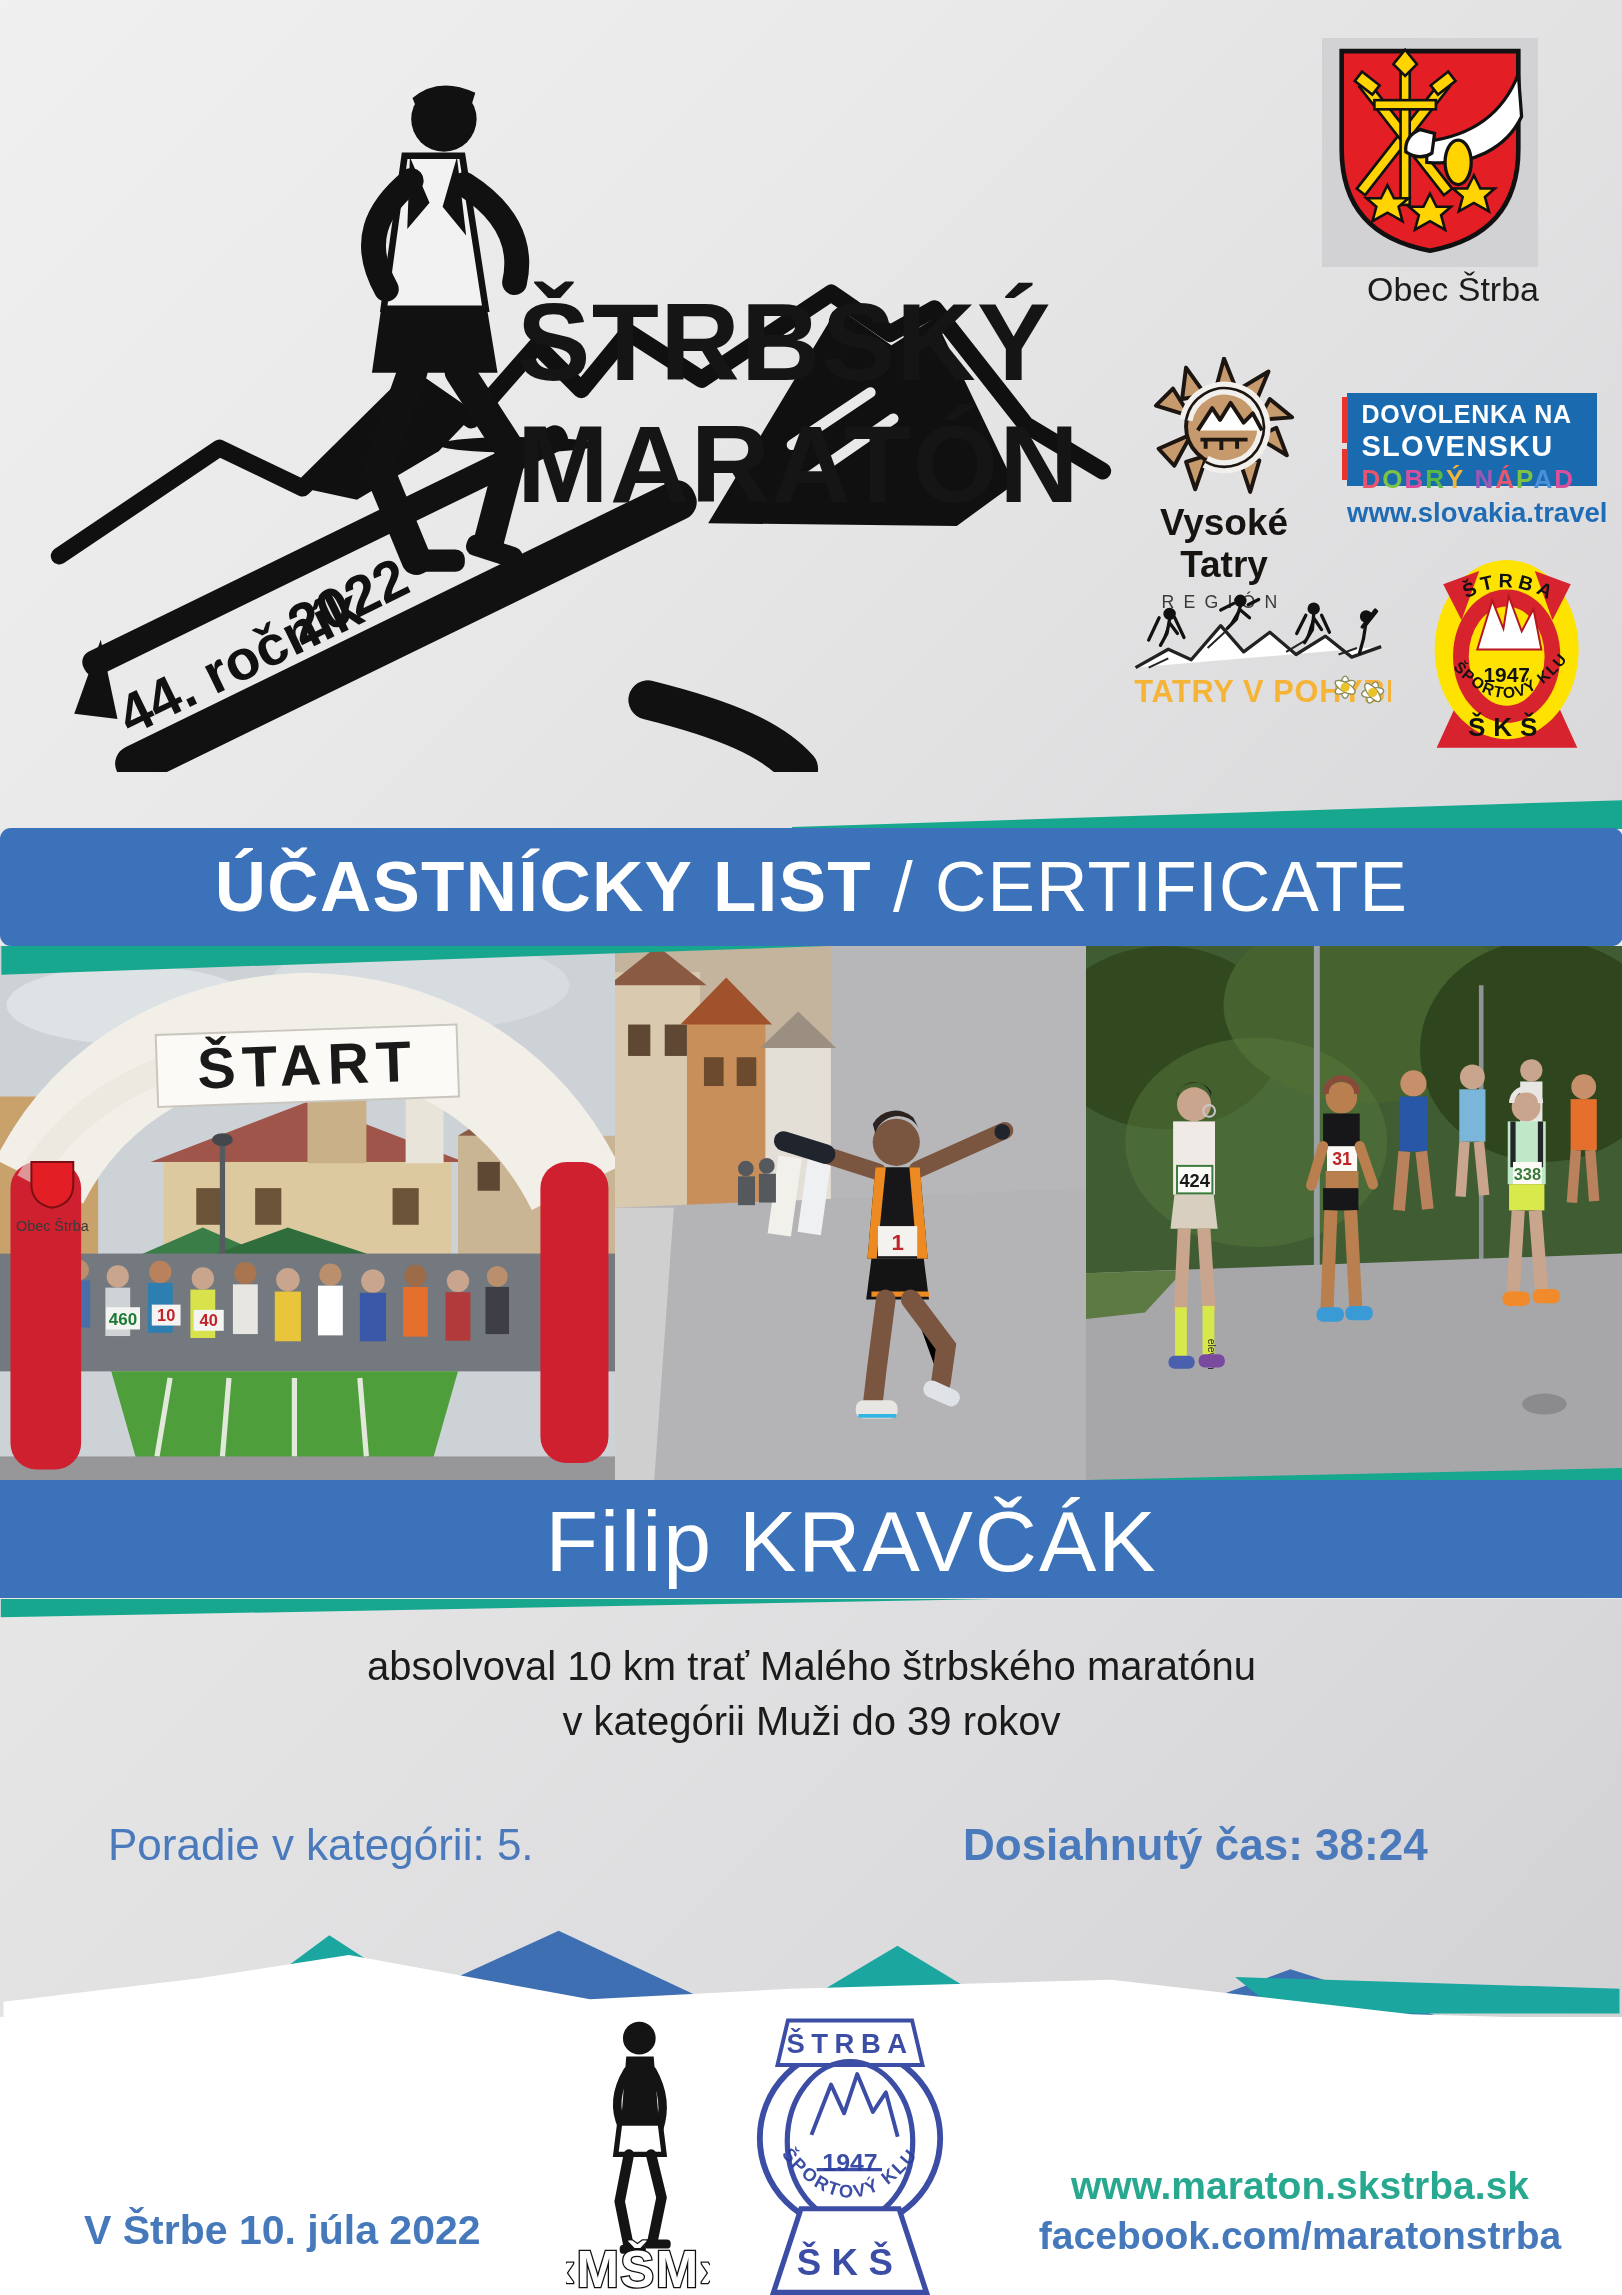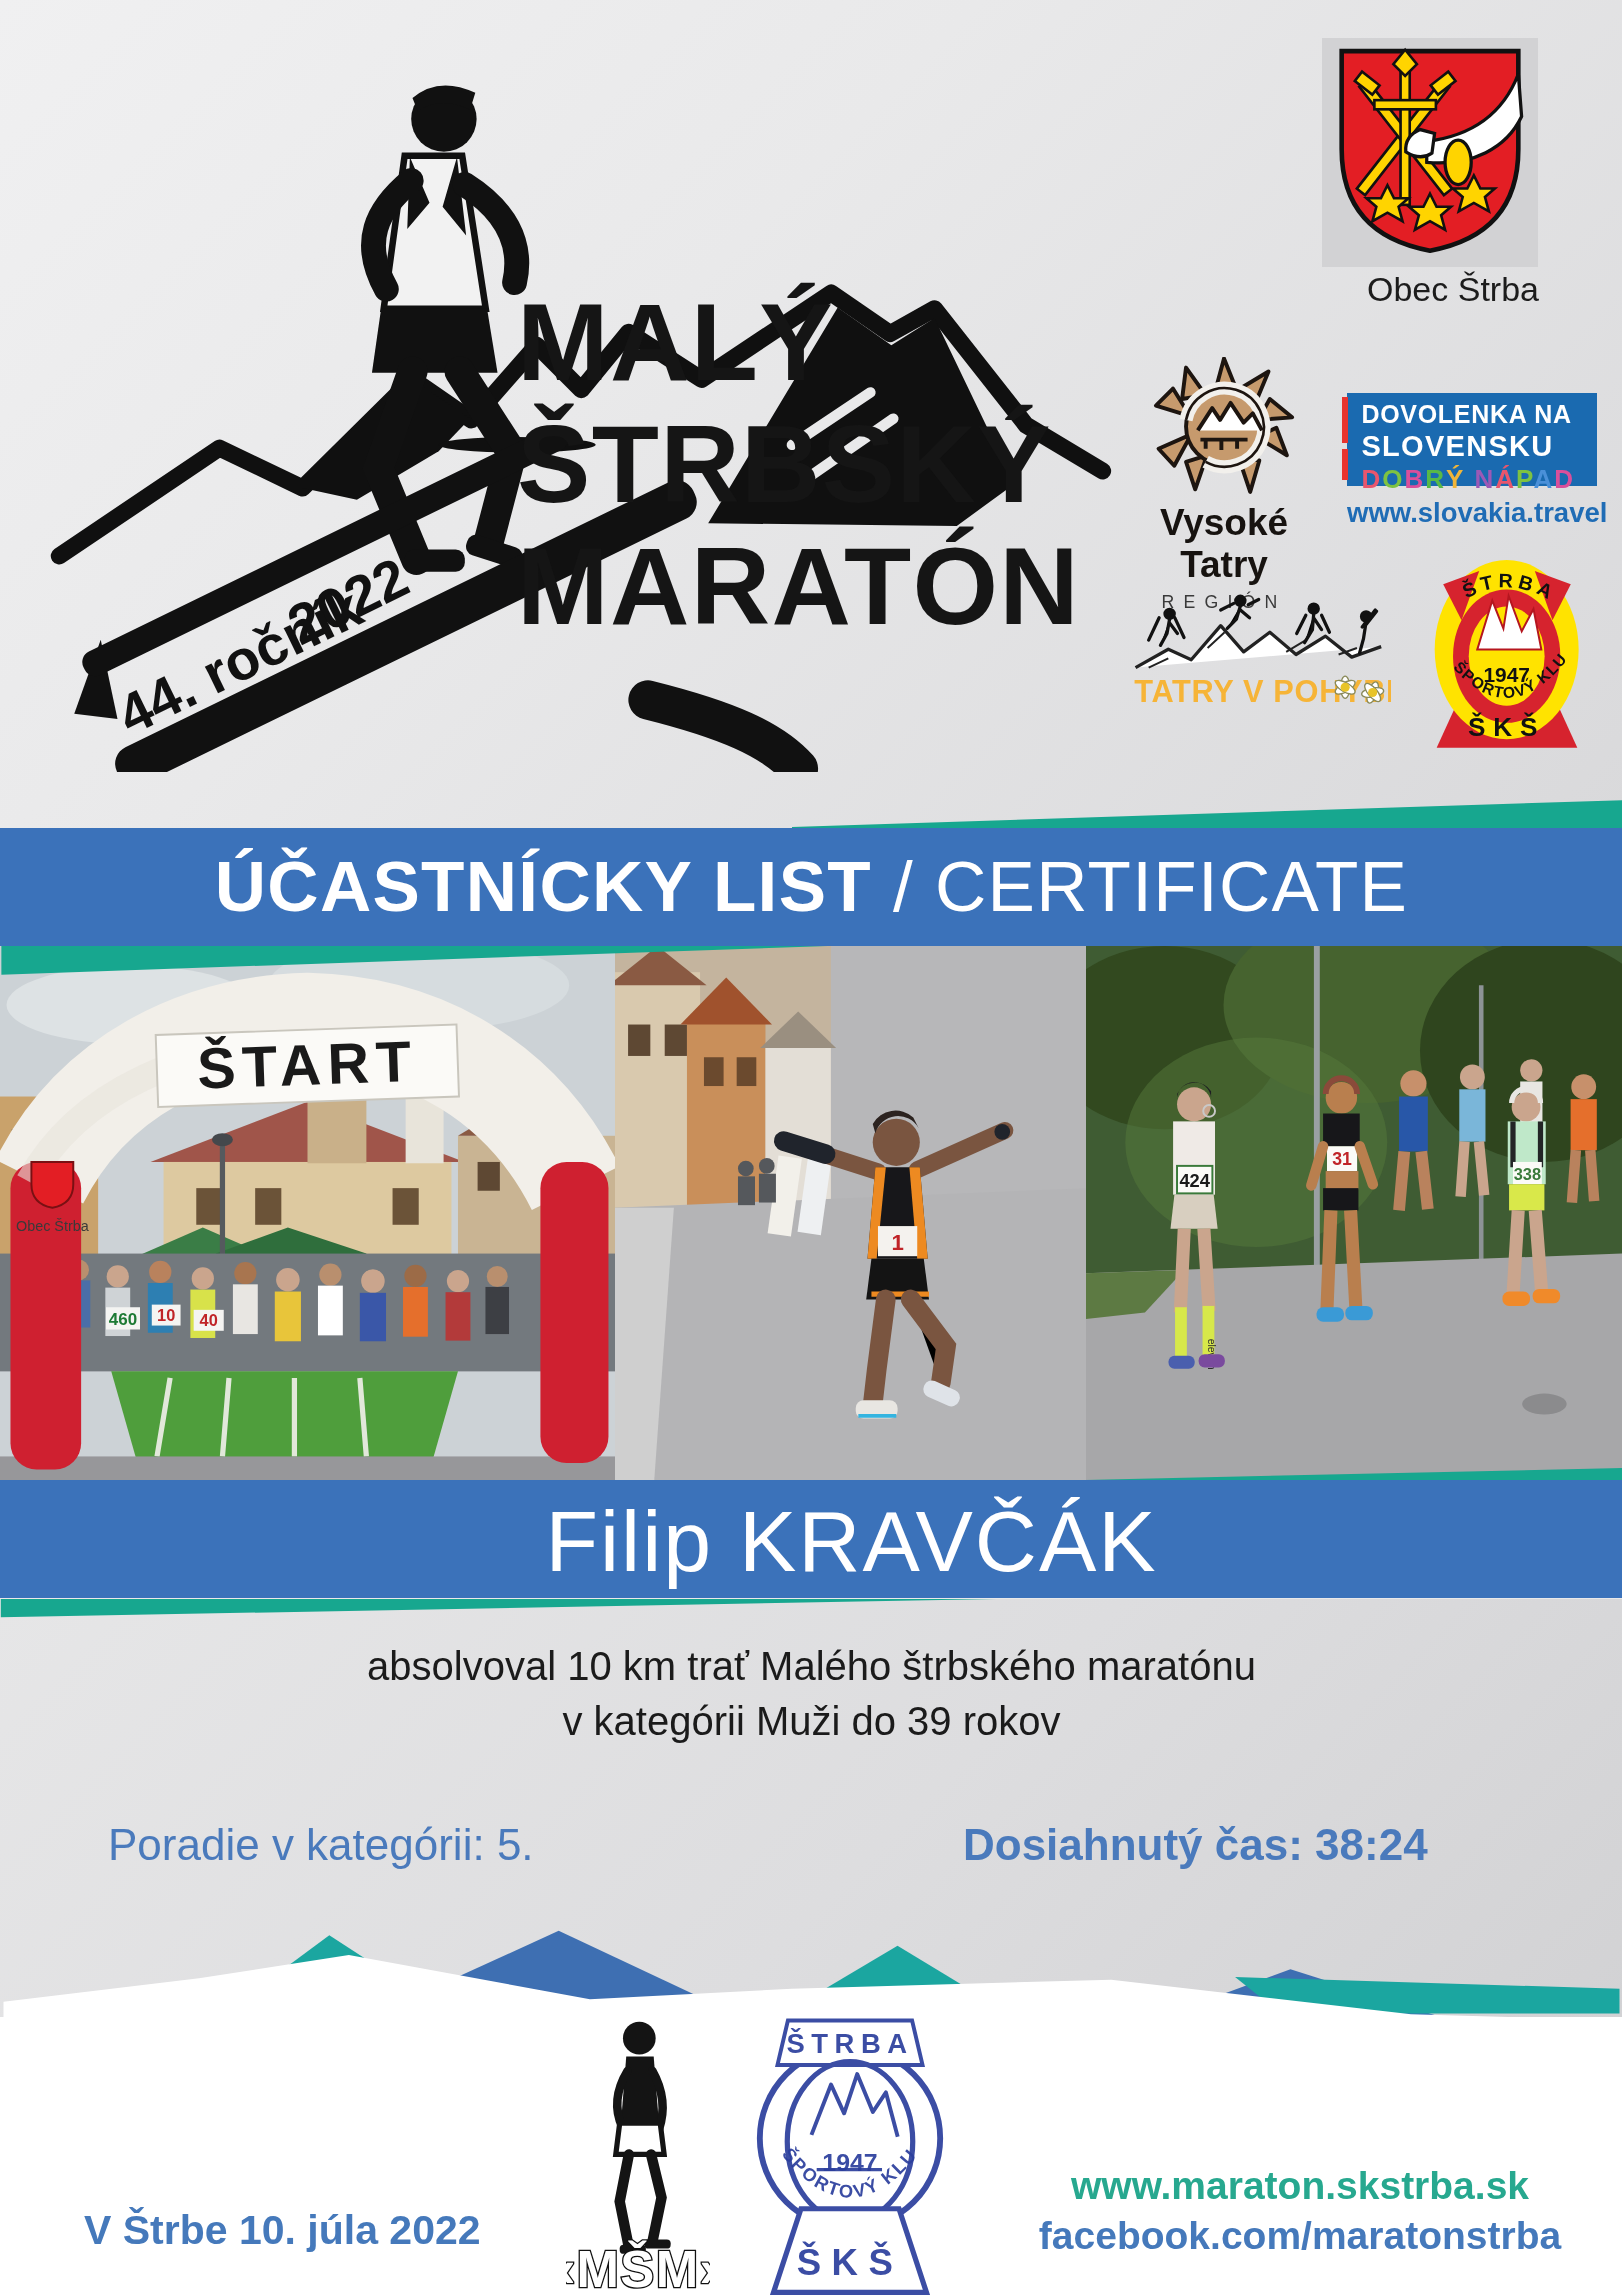--- a/index.html
+++ b/index.html
@@ -21,21 +21,21 @@
   #dov-box{position:relative;background:#1a6ab0;height:93px;padding:6.5px 0 5.2px 14.4px;box-sizing:border-box;}
   #dov-redbar{position:absolute;left:-5.2px;top:3.9px;width:5.9px;height:46px;background:#e8332e;}
   #dov-redbar2{position:absolute;left:-5.2px;top:56px;width:5.9px;height:31px;background:#e8332e;}
   #dov-l1{color:#ffffff;font-weight:bold;font-size:25px;letter-spacing:0.7px;}
   #dov-l2{color:#ffffff;font-weight:bold;font-size:29px;letter-spacing:1.3px;margin-top:1.3px;}
   #dov-l3{font-weight:bold;font-size:26px;letter-spacing:2px;margin-top:1.3px;}
   #dov-url{color:#1f6cb5;font-weight:bold;font-size:27.5px;margin-top:10.5px;text-align:center;}
 
   
   .blue-band{left:0;width:1623px;background:#3b72ba;color:#ffffff;text-align:center;}
-  #band-cert{top:828px;height:118px;font-size:71px;line-height:118px;letter-spacing:1.3px;}
+  #band-cert{top:828px;height:118px;font-size:71px;line-height:118px;letter-spacing:1.3px;border-radius:11px;}
   #band-cert b{font-weight:bold;} #band-cert span.en{font-weight:normal;}
   #band-name{top:1480px;height:118px;font-size:86px;line-height:122px;font-weight:normal;letter-spacing:2px;padding-left:40px;}
 
   
   #photos{left:0;top:946px;width:1623px;height:534px;display:flex;}
   #photos svg{display:block;height:534px;}
 
   
   #mid{left:0;top:1599px;width:1623px;height:423px;
        background:linear-gradient(135deg,#e6e6e7 0%,#dddddf 55%,#d2d2d4 100%);}
@@ -88,21 +88,20 @@
         <polygon points="-26,60 60,-24 30,96" fill="#111111"></polygon>
         <rect x="18" y="-16" width="820" height="40" rx="18" fill="#111111"></rect>
         <rect x="-6" y="140" width="980" height="62" rx="28" fill="#111111"></rect>
         <text class="svgtext" x="330" y="118" font-size="86" font-weight="bold" fill="#111111">2022</text>
         <text class="svgtext" x="36" y="128" font-size="86" font-weight="bold" fill="#111111">44. ročník</text>
       </g>
       <path d="M960,1030 C1080,1060 1150,1090 1190,1135" fill="none" stroke="#111111" stroke-width="60" stroke-linecap="round"></path>
     </svg>
 
     <div id="race-title" class="abs">
-      <div>MALÝ</div>
       <div>ŠTRBSKÝ</div>
       <div>MARATÓN</div>
     </div>
 
     <svg class="abs" style="left:1322px;top:38px;" width="216" height="229" viewBox="0 0 330 350">
       <rect x="0" y="0" width="330" height="350" fill="#d2d2d4"></rect>
       <path d="M30,20 h270 v150 q0,130 -135,155 q-135,-25 -135,-155 z" fill="#e31e24" stroke="#111" stroke-width="7"></path>
       <g stroke="#111" stroke-width="4" fill="#ffd400">
         <rect x="118" y="48" width="16" height="210" transform="rotate(38 126 150)"></rect>
         <rect x="118" y="48" width="16" height="210" transform="rotate(-38 126 150)"></rect>

